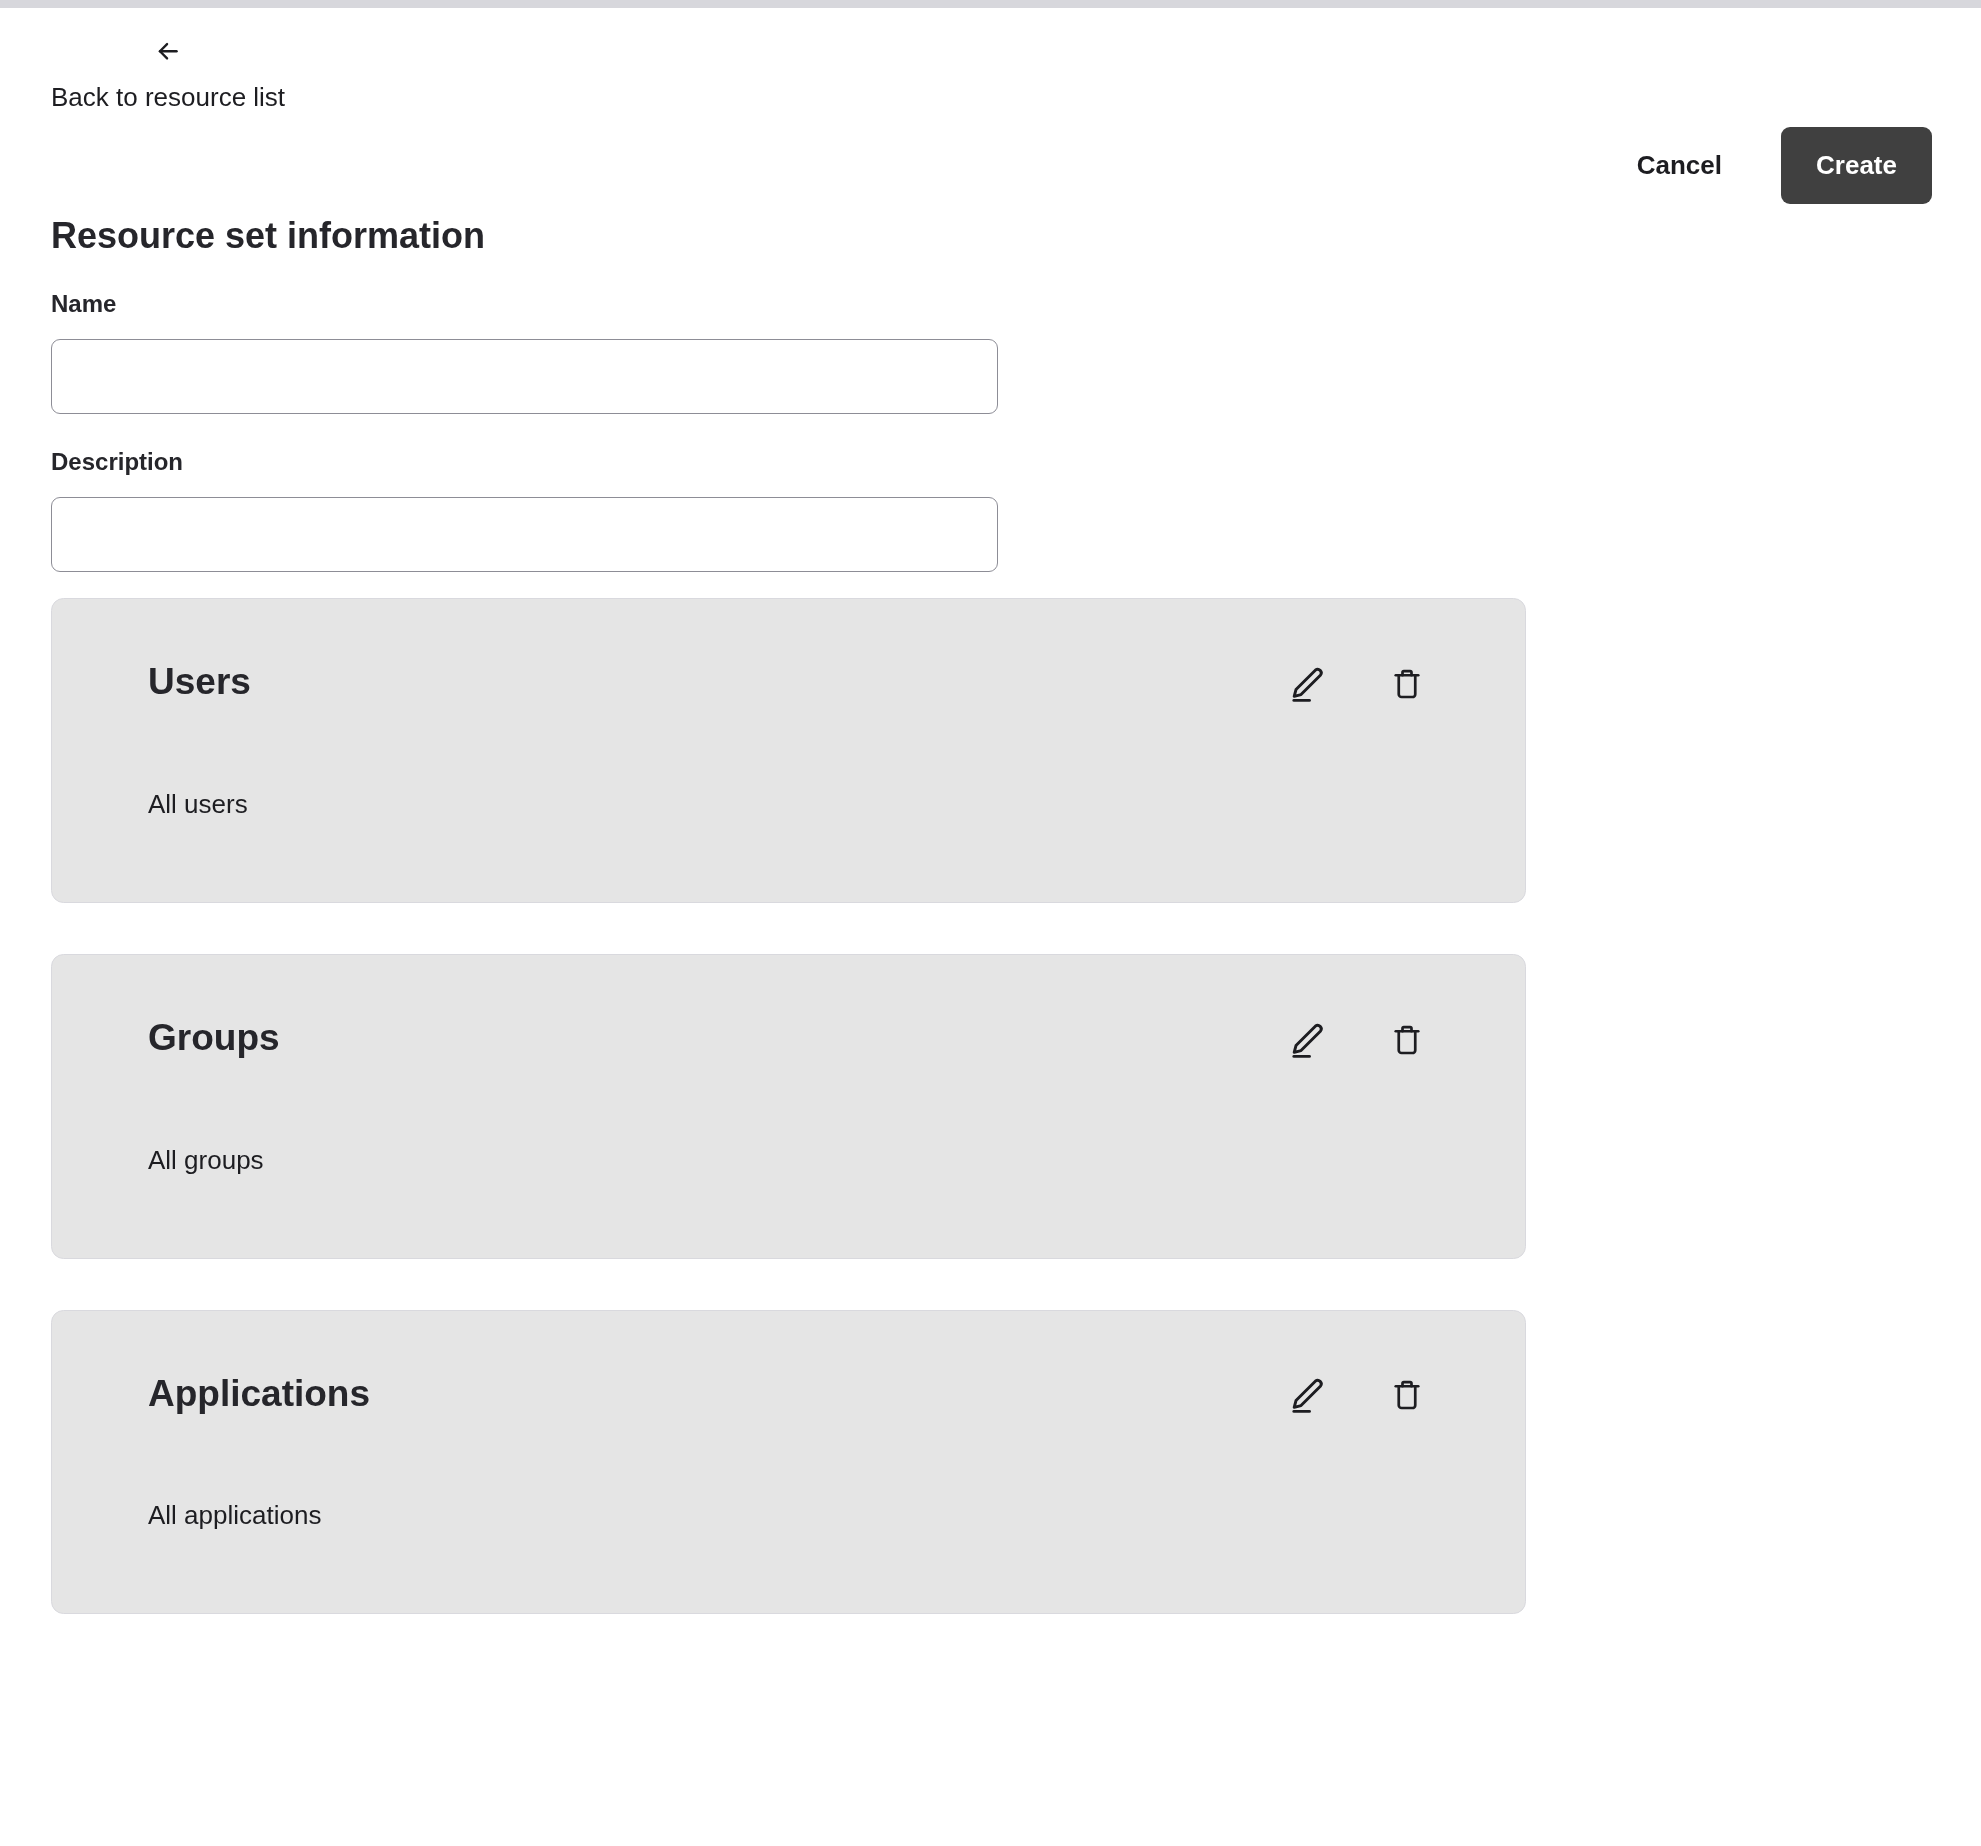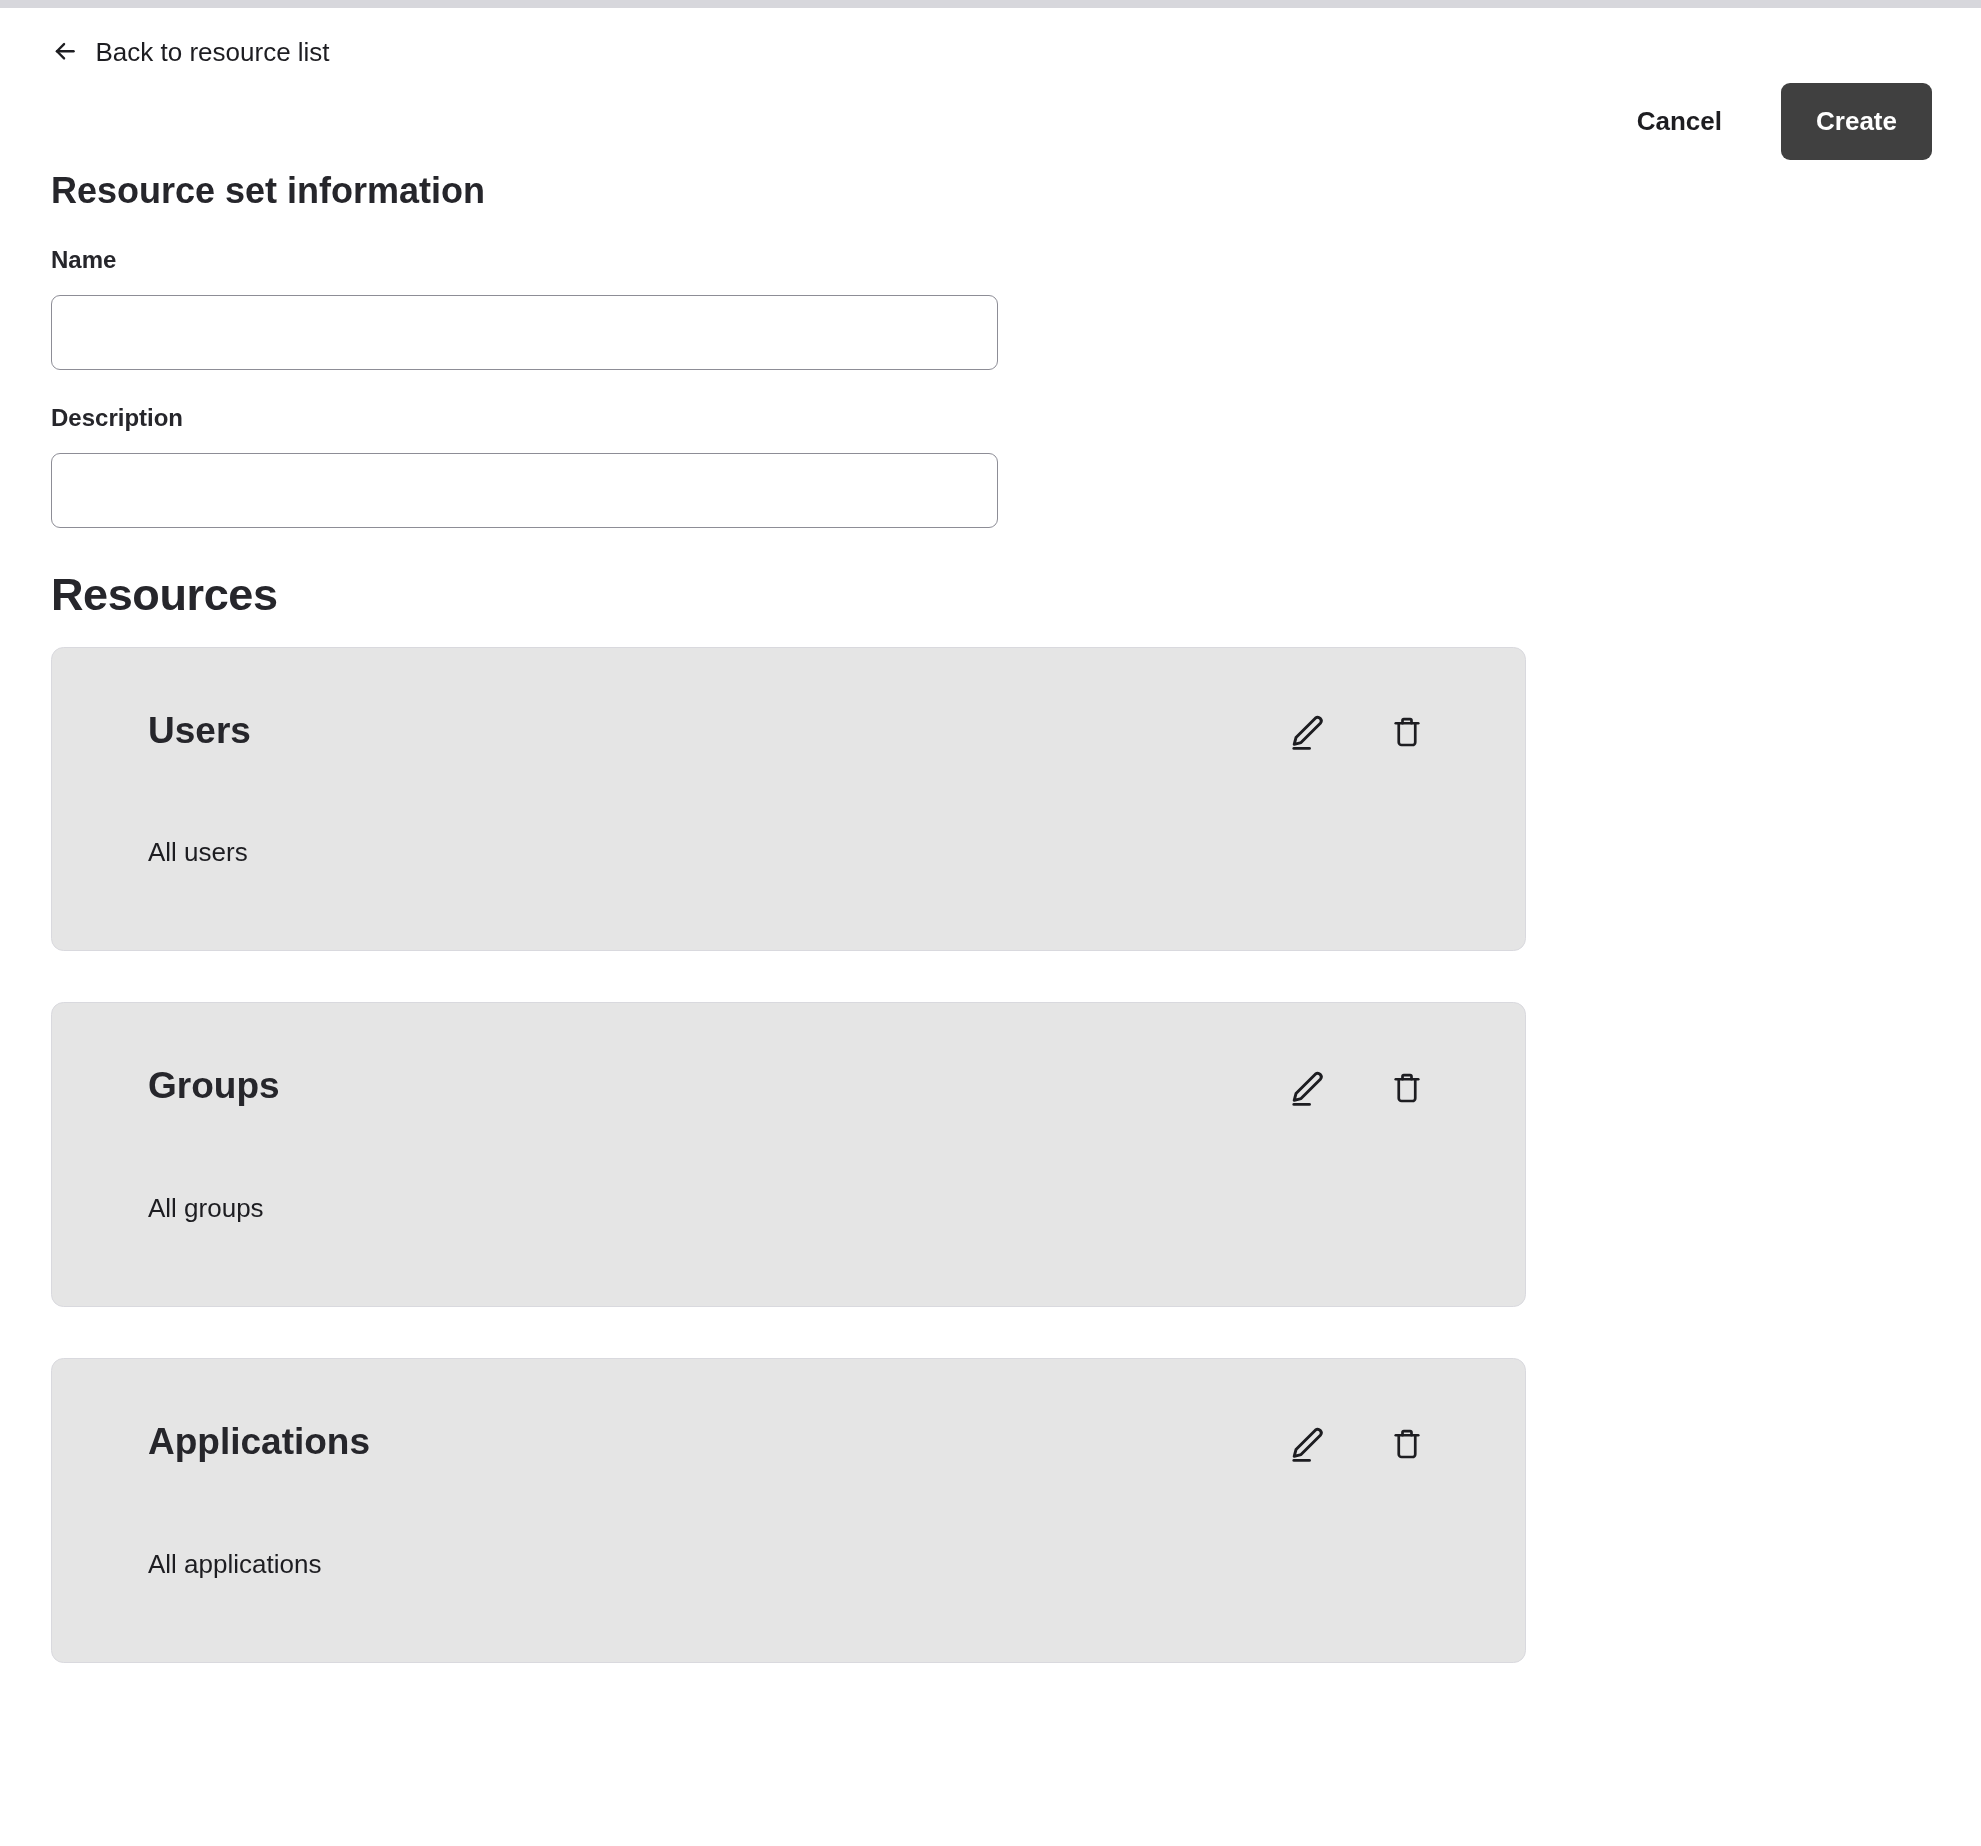--- a/index.html
+++ b/index.html
@@ -10,23 +10,23 @@
     font-family:"Liberation Sans", sans-serif;
     overflow:hidden;
     -webkit-font-smoothing:antialiased;
   }
   .topbar { width:100%; height:8px; background:#d7d7dc; }
   .content { padding:0 50px 0 51px; }
 
   
   .back-link {
     margin-top:29px;
-    display:inline-flex; align-items:flex-start; gap:16px;
+    display:inline-flex; align-items:center; gap:16px;
     font-size:26px; line-height:1.2; color:#1d1d21;
-    cursor:pointer; text-decoration:none;
+    cursor:pointer; text-decoration:none;flex-direction:column;
   }
   .back-link svg { display:block; }
 
   
   .page-title {
     margin:43px 0 0 0;
     font-size:66px; font-weight:700; letter-spacing:-1.3px;
     color:#26262b; line-height:1.2;
   }
 
@@ -139,21 +139,20 @@
   </div>
 
   <h2 class="section-heading">Resource set information</h2>
 
   <div class="field-label">Name</div>
   <input class="text-input" type="text" value="" style="">
 
   <div class="field-label">Description</div>
   <input class="text-input" type="text" value="" style="">
 
-  <h2 class="resources-heading">Resources</h2>
 
   
   <div class="card">
     <div class="card-head">
       <h3 class="card-title">Users</h3>
       <div class="card-icons">
         <button class="icon-button">
           <span>
             <svg width="39" height="41" viewBox="0 0 24 24" fill="none" stroke="#1d1d21" stroke-width="1.8" stroke-linecap="round" stroke-linejoin="round">
               <path d="M16.2 3.8a2.2 2.2 0 0 1 3.1 3.1L7.4 18.8l-4.2 1.1 1.1-4.2L16.2 3.8z"></path>

